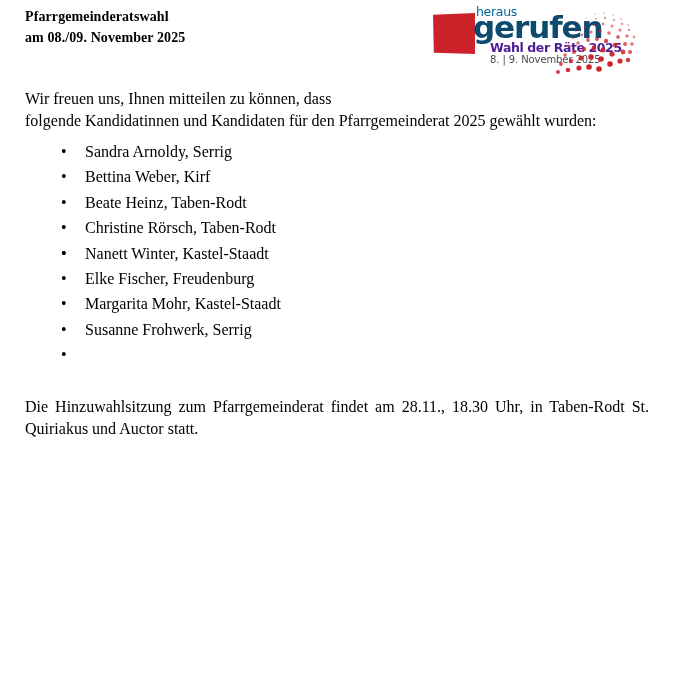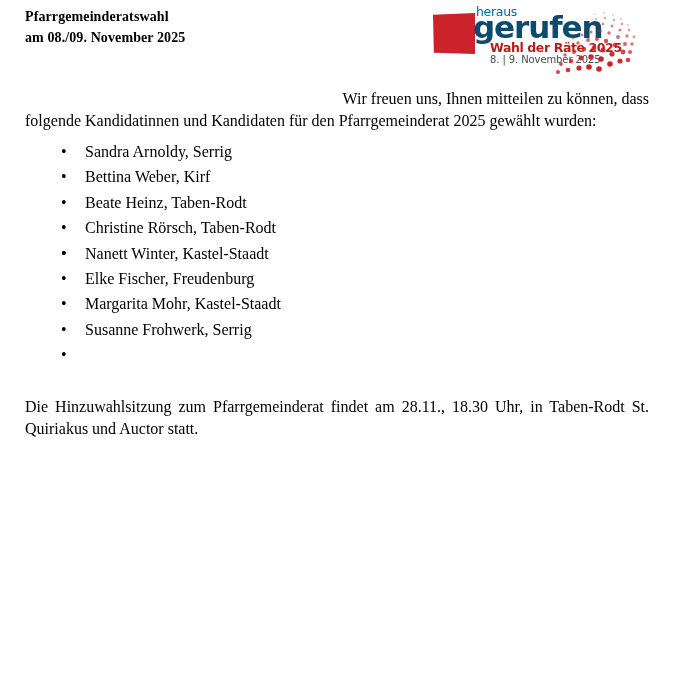--- a/index.html
+++ b/index.html
@@ -73,21 +73,21 @@
     letter-spacing: -1.1px;
     margin-top: -2px;
   }
   .logo-wahl {
     position: absolute;
     left: 62px;
     top: 38px;
     font-family: "DejaVu Sans", "Liberation Sans", sans-serif;
     font-size: 12.5px;
     font-weight: bold;
-    color: #b91c1c;
+    color: #4c1d95;
     letter-spacing: -0.4px;
     white-space: nowrap;
   }
   .logo-date {
     position: absolute;
     left: 62px;
     top: 52px;
     font-family: "DejaVu Sans", "Liberation Sans", sans-serif;
     font-size: 10px;
     color: #4a4a4a;
@@ -109,21 +109,21 @@
     top: 88px;
     width: 624px;
   }
   p.para {
     margin: 0;
     font-size: 16px;
     line-height: 21.5px;
     text-align: justify;
     text-justify: inter-word;
   }
-  p.para.nojust { text-align: right; font-family: Liberation Serif, serif; }
+  p.para.nojust { text-align: left; font-family: Liberation Serif, serif; }
   .spacer-sm { height: 8px; }
   .spacer-md { height: 16px; }
   .spacer-lg { height: 19px; }
 
   
   ul.names {
     list-style: none;
     margin: 0;
     padding: 0;
   }

